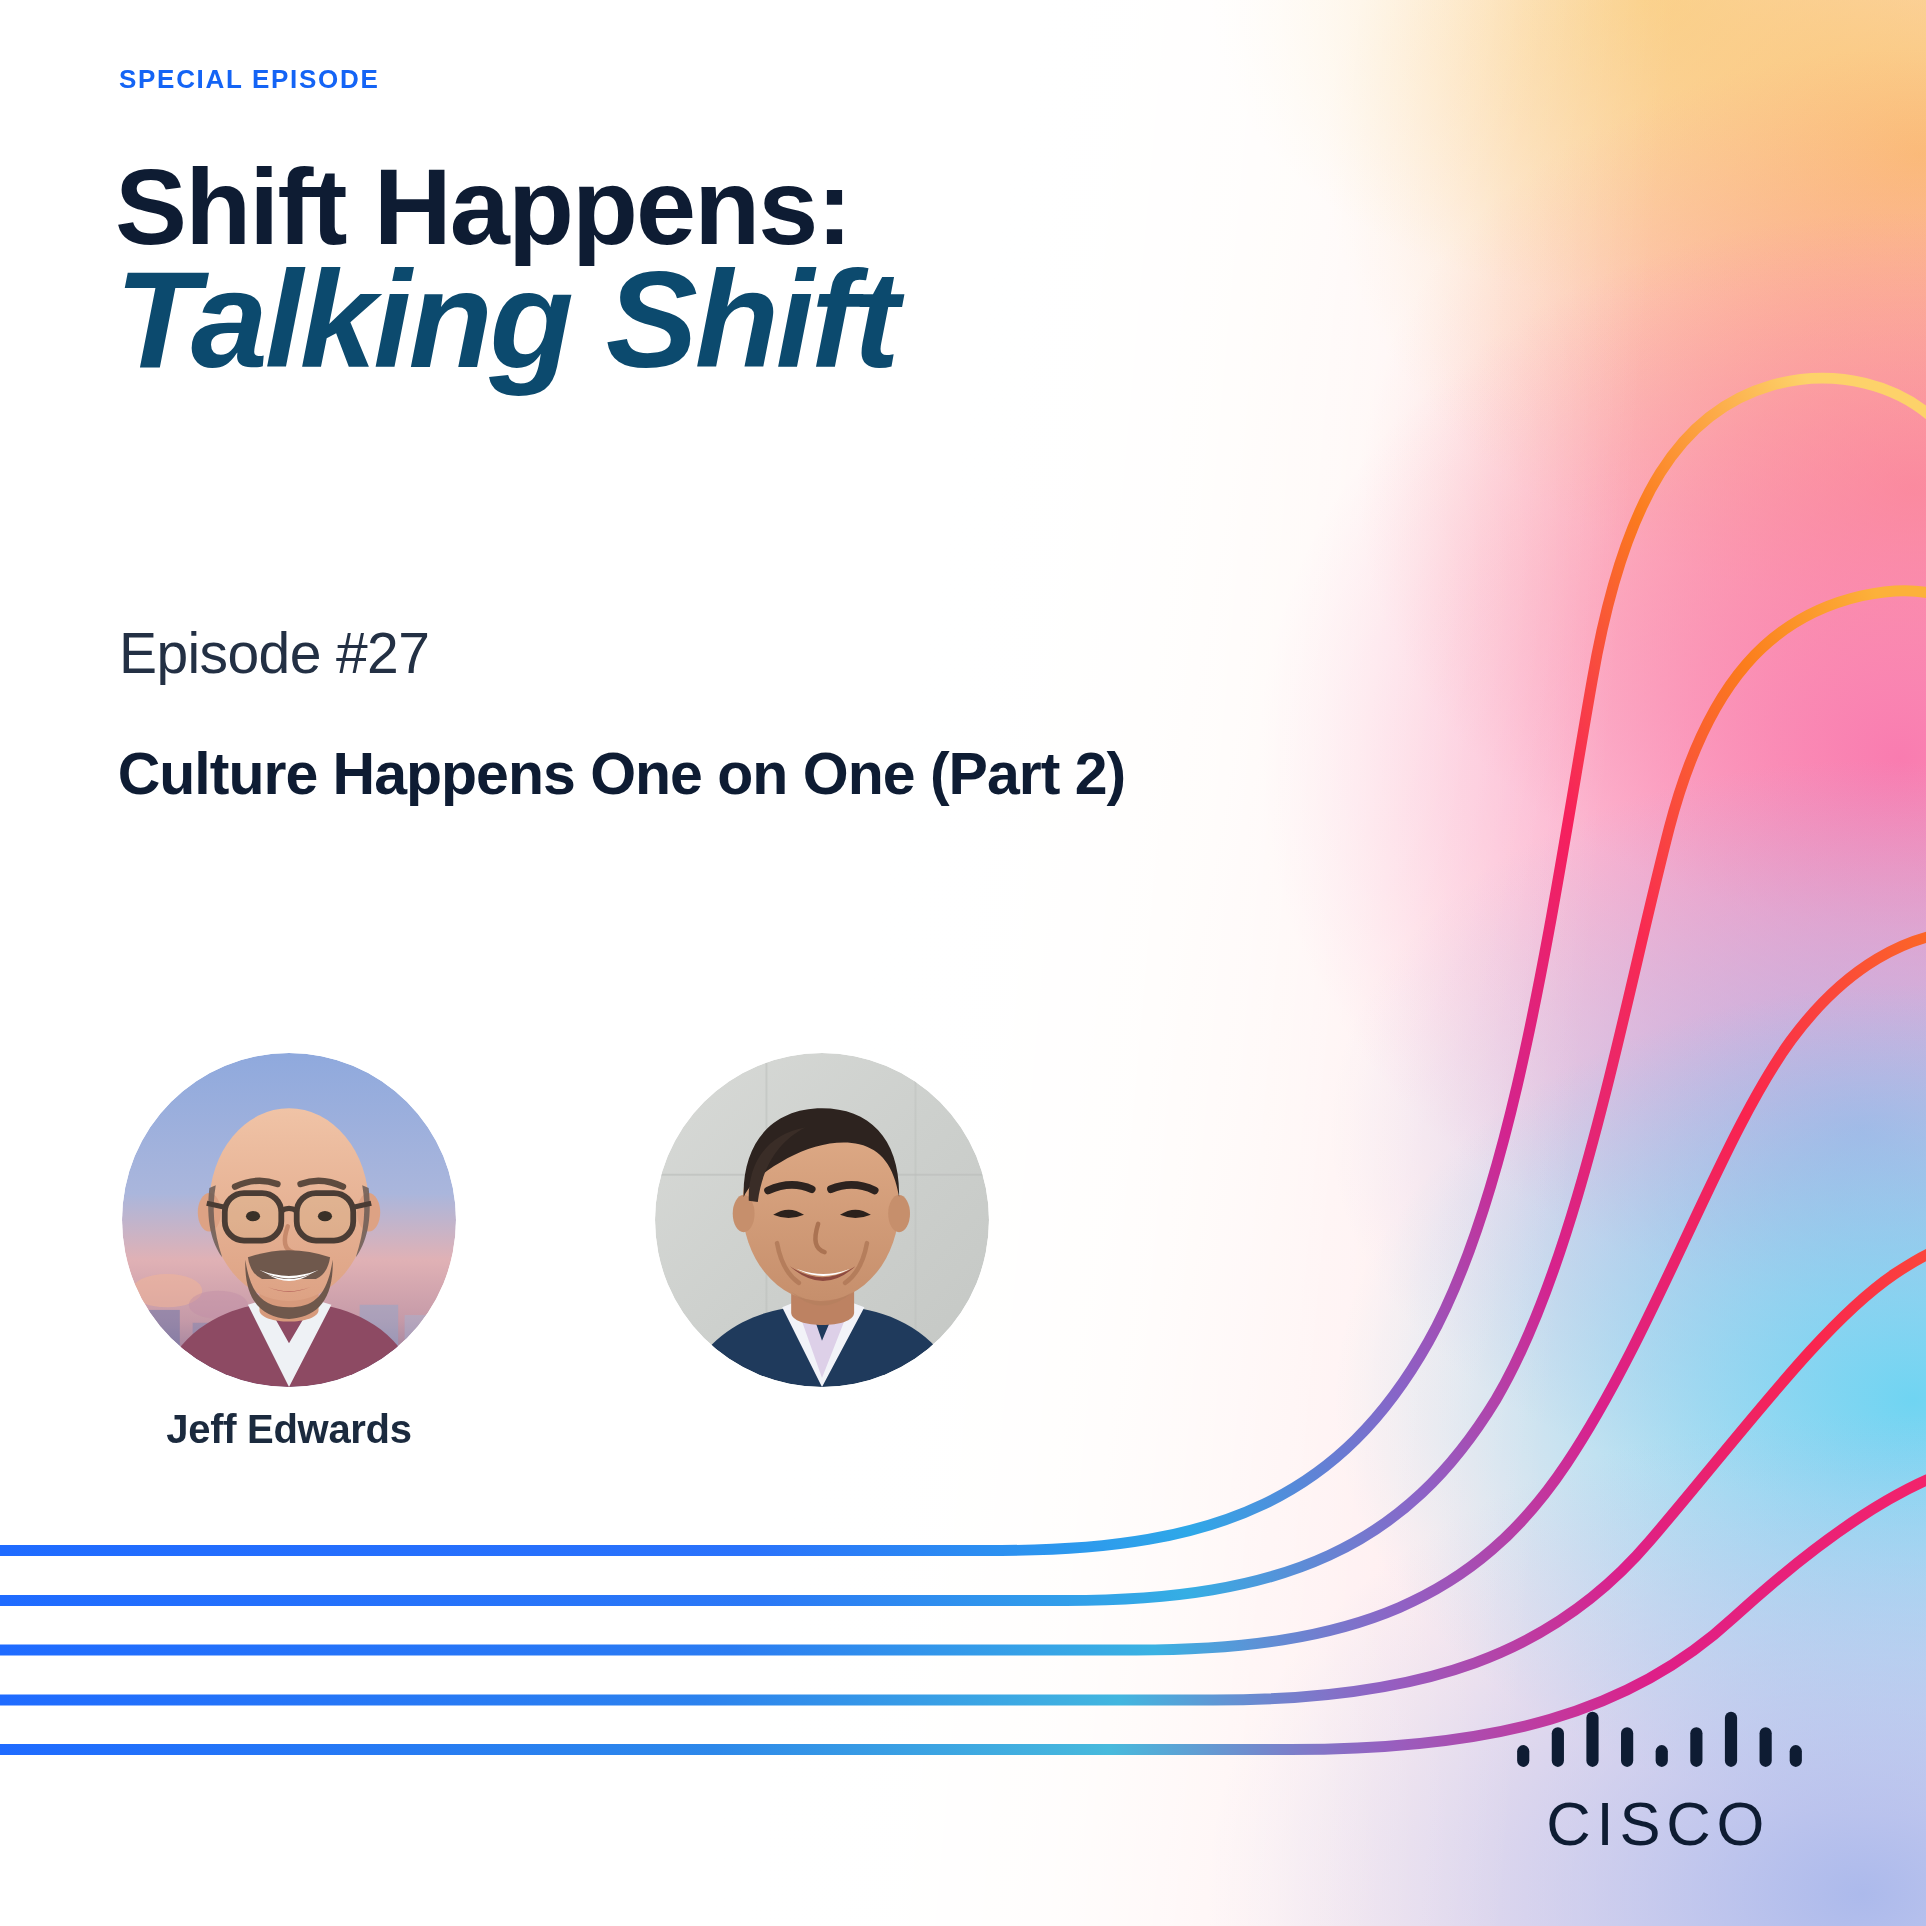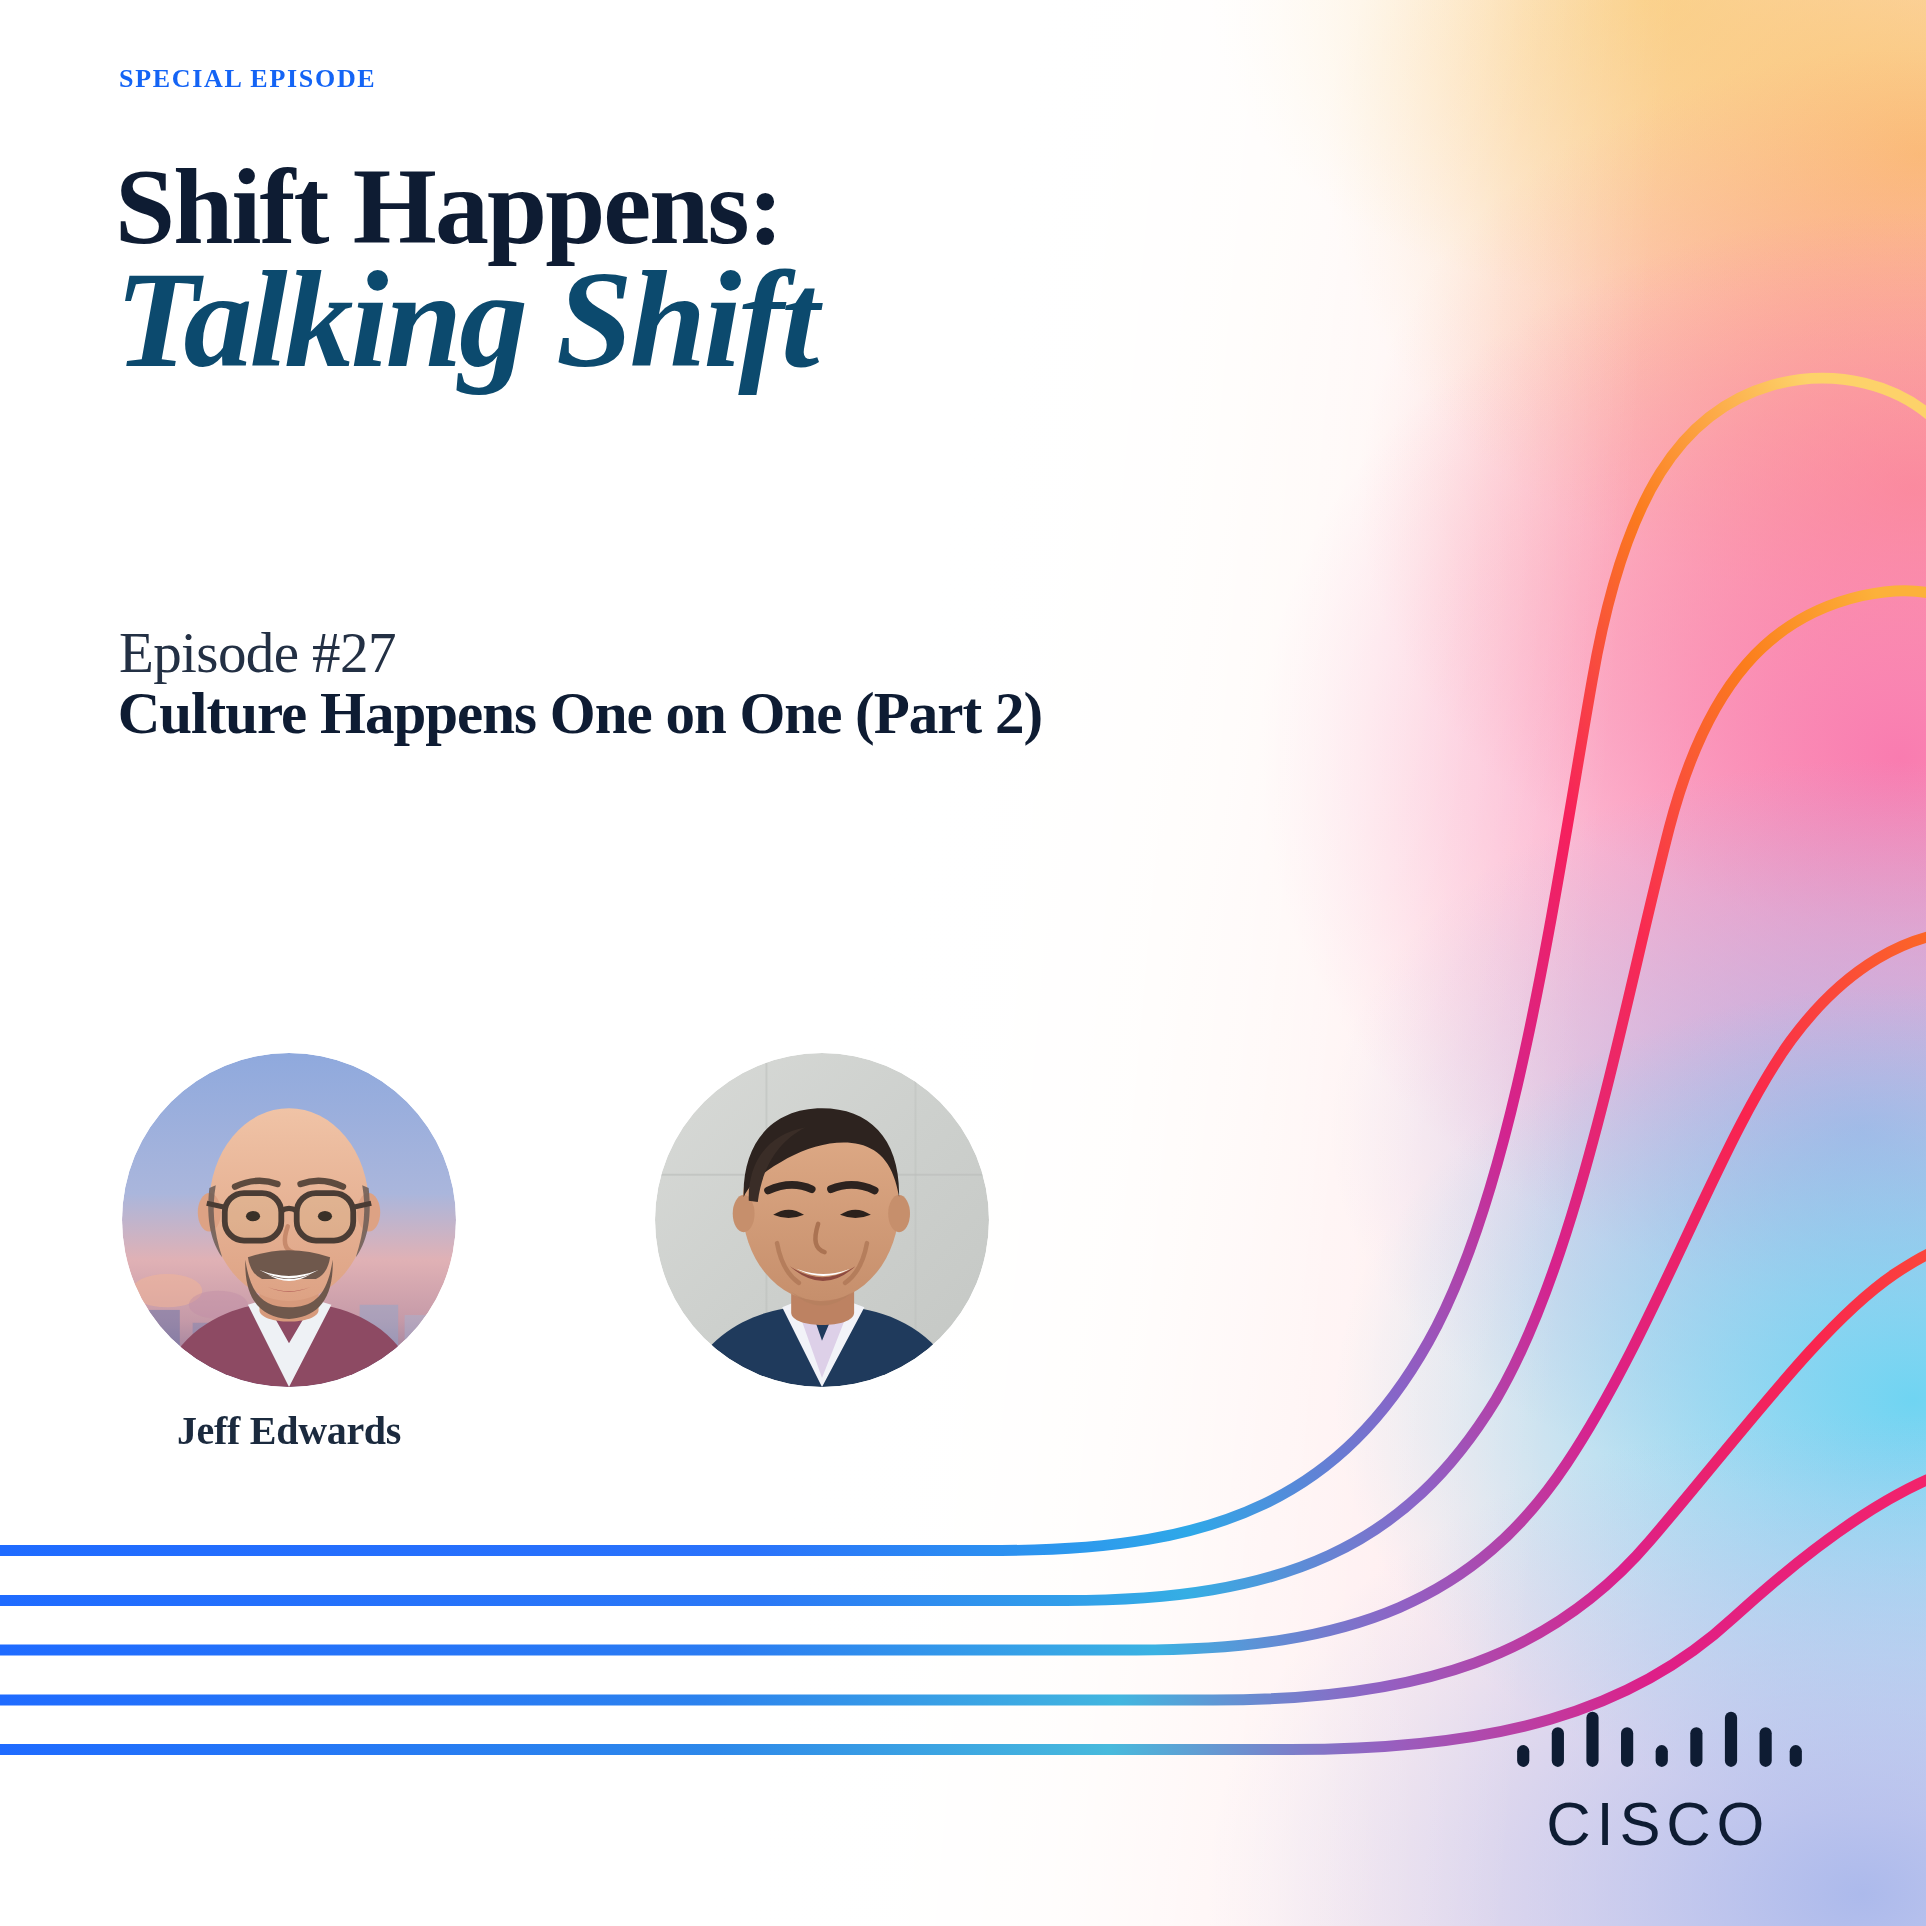--- a/index.html
+++ b/index.html
@@ -56,21 +56,21 @@
     background: radial-gradient(ellipse 1156px 963px at 167px 1669px,
       rgba(255,255,255,0.98) 0%, rgba(255,255,255,0.85) 40%, rgba(255,255,255,0.0) 75%);
   }
 
   svg.lines { position:absolute; inset:0; width:1926px; height:1926px; }
 
   
   .content {
     position:absolute;
     left:119px; top:0;
-    width:1412px; height:1656px;font-family:Liberation Serif, serif;
+    width:1412px; height:1656px;
   }
 
   .eyebrow {
     position:absolute; left:0; top:64px;
     font-size:26px; font-weight:bold;
     letter-spacing:1.7px;
     color:#1464f5;
   }
 
   .show-title-1 {
@@ -89,21 +89,21 @@
   }
 
   .ep-number {
     position:absolute; left:0; top:620px;
     font-size:57px; font-weight:normal;
     color:#233044;
     letter-spacing:-0.6px;
   }
 
   .ep-title {
-    position:absolute; left:-1.3px; top:679px;
+    position:absolute; left:-1.3px; top:740px;
     width:1323px;
     font-size:59px; font-weight:bold;
     line-height:1.18;
     color:#0e1c33;
     letter-spacing:-1px;
   }
 
   
   .hosts { position:absolute; left:0; top:1053px; }
   .host {

